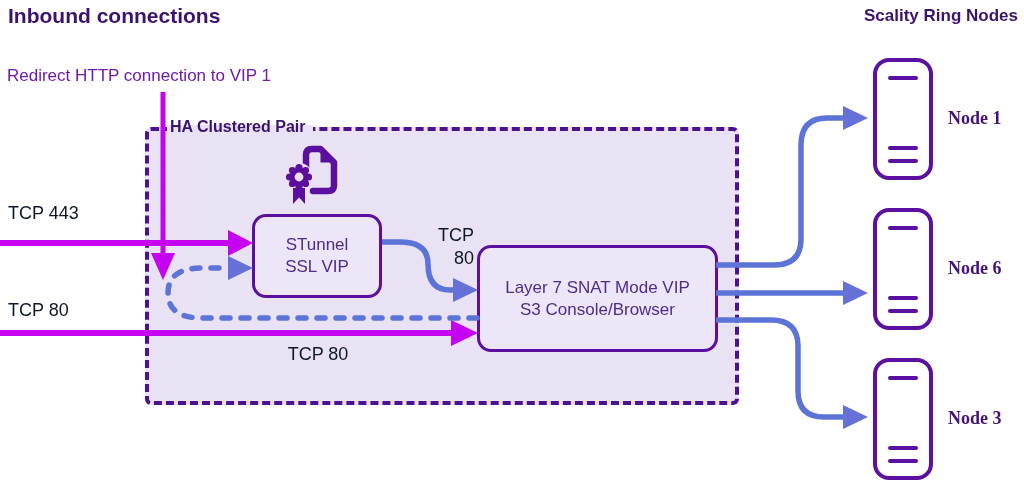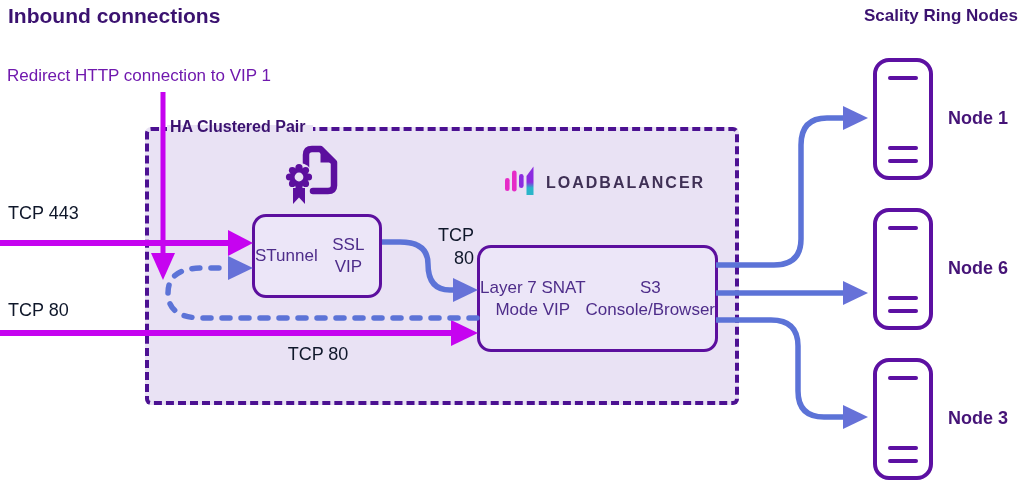--- a/index.html
+++ b/index.html
@@ -26,38 +26,38 @@
   .abs{position:absolute;}
   .page-title{left:8px;top:4px;font-size:21px;font-weight:bold;color:var(--heading);}
   .right-title{right:6px;top:6px;font-size:17px;font-weight:bold;color:var(--heading);}
   .redirect-note{left:7px;top:66px;font-size:17px;color:var(--redirect-text);}
   .ha-box{left:145px;top:127px;width:594px;height:278px;background:var(--box-bg);
           border:4px dashed var(--dashed-border);border-radius:6px;}
   .ha-label{left:167px;top:116px;font-size:16px;font-weight:bold;color:var(--heading);
             padding:2px 8px 2px 3px;line-height:18px;
             background:linear-gradient(to bottom,#ffffff 42%,var(--box-bg) 42%);}
   .vip-box{background:var(--inner-box-bg);border:3px solid var(--border-purple);
-           border-radius:14px;display:flex;flex-direction:row;align-items:center;
+           border-radius:14px;display:flex;flex-direction:column;align-items:center;
            justify-content:center;color:var(--boxtext);font-size:17px;line-height:22px;text-align:center;}
   .stunnel{left:252px;top:214px;width:130px;height:84px;}
   .layer7{left:477px;top:245px;width:241px;height:107px;font-size:17px;}
   .tcp-label{font-size:18px;font-weight:normal;color:#0f172a;}
   .tcp443{left:8px;top:203px;}
   .tcp80-left{left:8px;top:300px;}
   .tcp80-mid{left:272px;top:344px;width:92px;text-align:center;}
   .tcp80-stunnel{left:414px;top:224px;width:60px;text-align:right;line-height:23px;}
   .logo{left:504px;top:164px;display:flex;align-items:center;gap:9px;}
   .logo-word{font-size:16px;font-weight:bold;letter-spacing:2px;color:var(--logo-text);padding-top:3px;}
   .node{left:873px;width:60px;height:122px;background:#ffffff;
         border:4px solid var(--node-purple);border-radius:16px;}
   .nline{position:absolute;left:11px;right:11px;height:4px;border-radius:2px;background:var(--node-purple);}
   .nline.t{top:14px;}
   .nline.b1{bottom:26px;}
   .nline.b2{bottom:13px;}
-  .node-label{left:948px;font-size:18px;font-weight:bold;color:#451377;}
+  .node-label{left:948px;font-size:18px;font-weight:bold;color:#451377;font-family:Liberation Serif, serif;}
   svg.overlay{left:0;top:0;pointer-events:none;}
   .ln-magenta{stroke:var(--magenta);fill:none;}
   .hd-magenta{fill:var(--magenta);stroke:none;}
   .ln-blue{stroke:var(--blue);fill:none;}
   .hd-blue{fill:var(--blue-head);stroke:none;}
   .cert-stroke{stroke:var(--border-purple);fill:none;}
   .cert-fill{fill:var(--border-purple);stroke:none;}
   .cert-bg{fill:var(--box-bg);stroke:none;}
 </style>
 </head>
@@ -84,36 +84,20 @@
         <circle cx="26.5" cy="39" r="3.6"></circle>
       <circle cx="10.3" cy="32.3" r="3.4"></circle>
         <circle cx="23.7" cy="32.3" r="3.4"></circle>
       <circle cx="10.3" cy="45.7" r="3.4"></circle>
         <circle cx="23.7" cy="45.7" r="3.4"></circle>
       <polygon points="11,50 23,50 23,66 17,59.5 11,66"></polygon>
     </g>
     <circle class="cert-bg" cx="17" cy="39" r="4.4"></circle>
   </svg>
 
-  <div class="abs logo">
-    <svg width="33" height="34" viewBox="0 0 33 34">
-      <defs>
-        <linearGradient id="lb-grad" x1="0" y1="0" x2="0" y2="1">
-          <stop offset="0.55" stop-color="#8c2be0"></stop>
-          <stop offset="0.75" stop-color="#2ab5c9"></stop>
-          <stop offset="1" stop-color="#2ab5c9"></stop>
-        </linearGradient>
-      </defs>
-      <rect x="1" y="14" width="4.6" height="13" rx="2.3" fill="#e62bc7"></rect>
-      <rect x="8" y="6.5" width="4.6" height="21" rx="2.3" fill="#e62bc7"></rect>
-      <rect x="15" y="10" width="4.6" height="14" rx="2.3" fill="#8c2be0"></rect>
-      <path d="M22.5 12 L29.5 2.5 V31 H22.5 Z" fill="url(#lb-grad)"></path>
-    </svg>
-    <span class="logo-word">LOADBALANCER</span>
-  </div>
 
   <div class="abs vip-box stunnel">
     <span>STunnel</span>
     <span>SSL VIP</span>
   </div>
   <div class="abs vip-box layer7">
     <span>Layer 7 SNAT Mode VIP</span>
     <span>S3 Console/Browser</span>
   </div>
 

